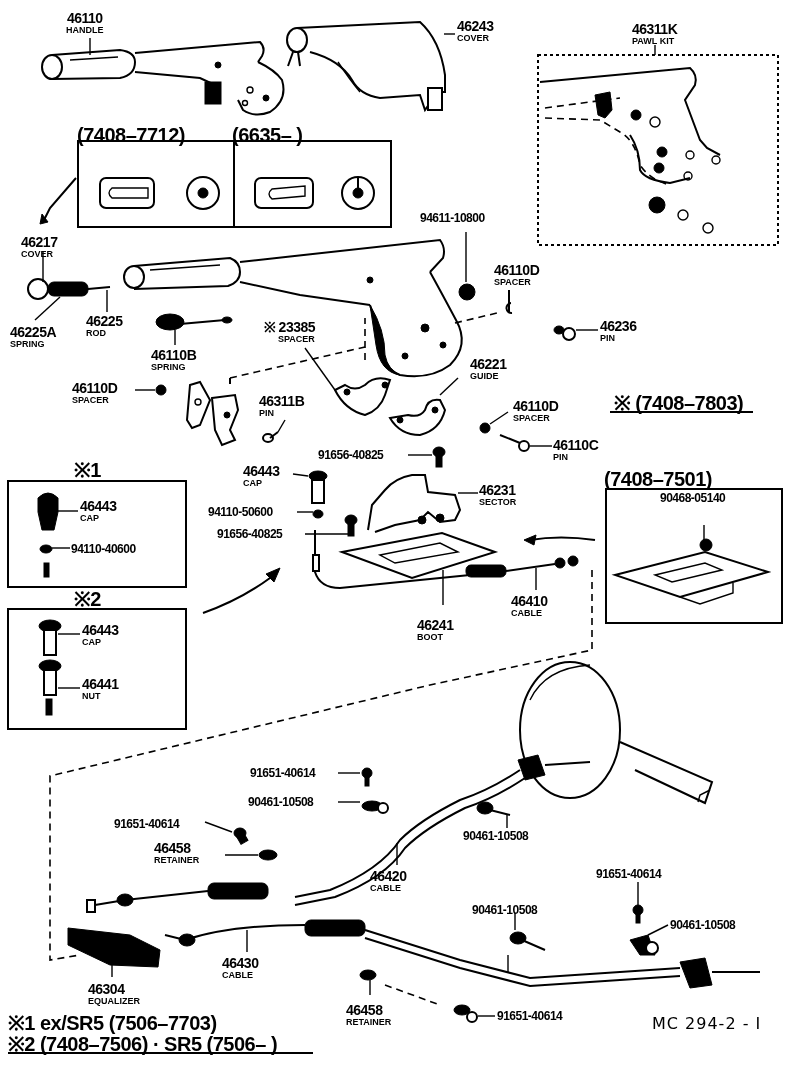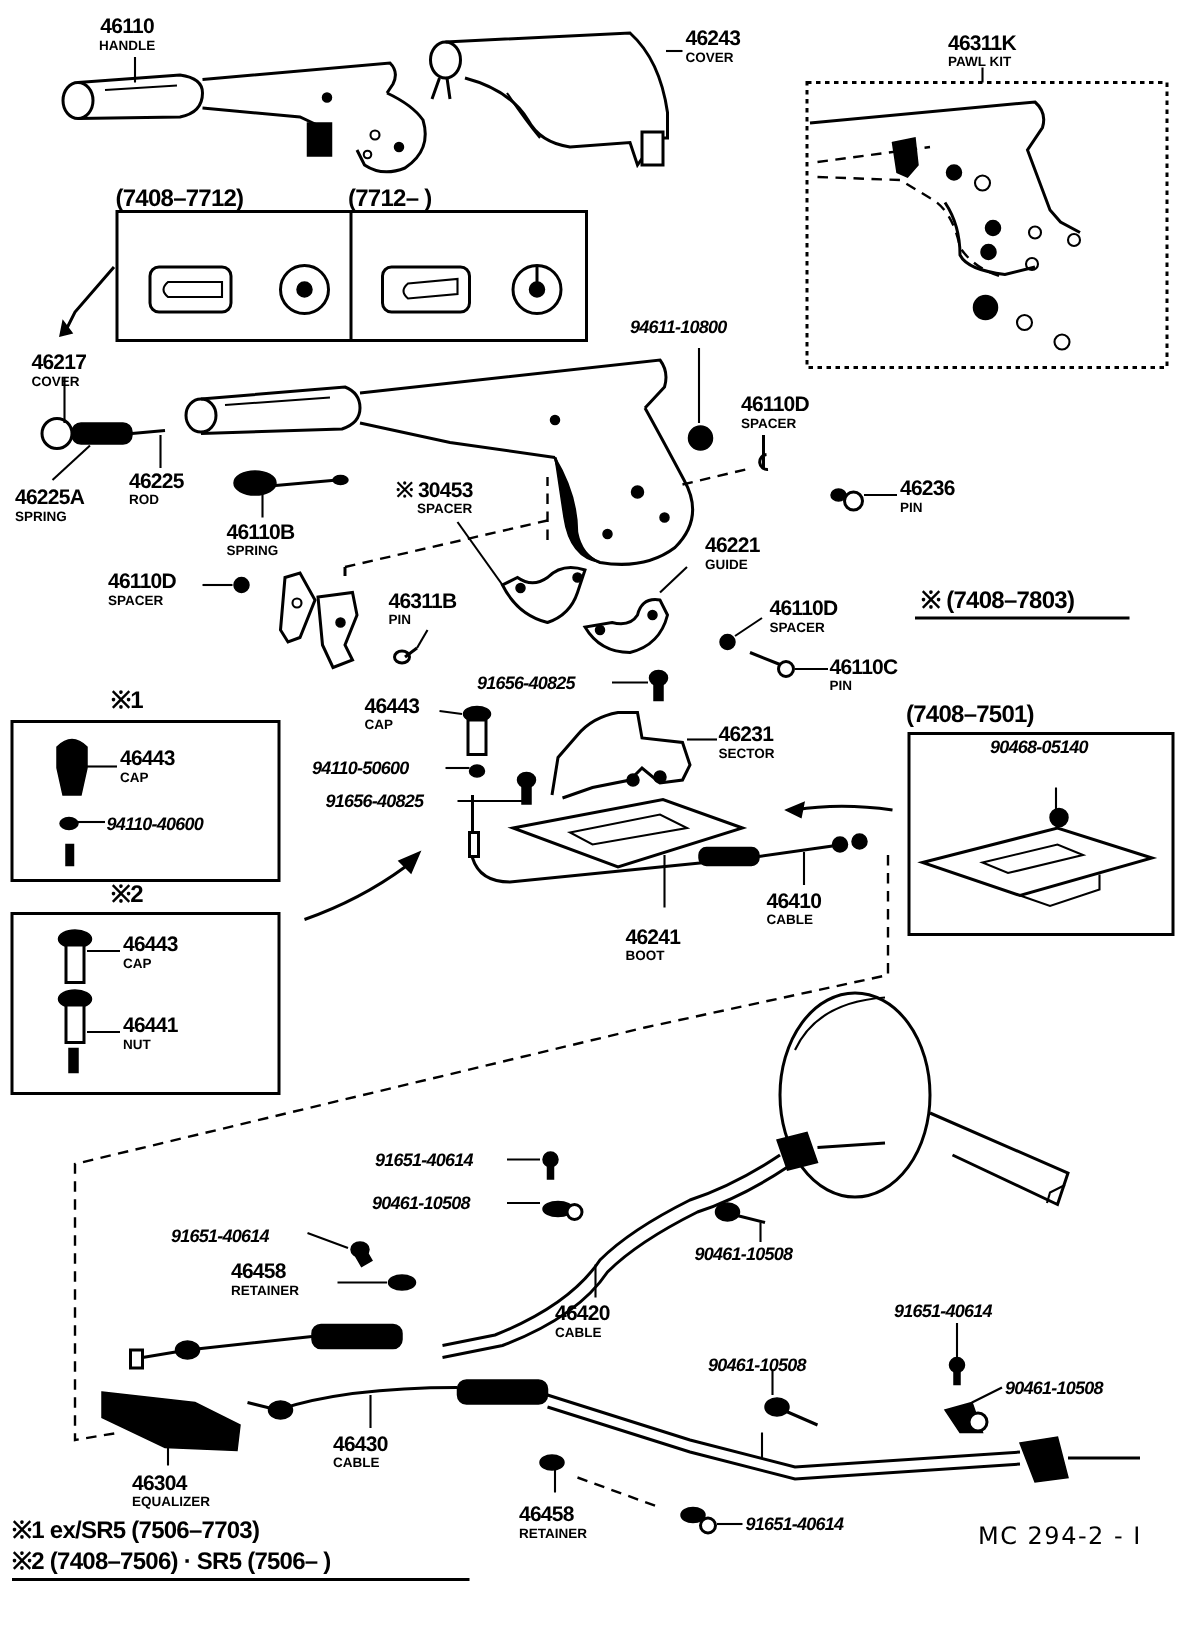--- a/index.html
+++ b/index.html
@@ -1,22 +1,22 @@
 <!DOCTYPE html>
 <html><head>
 <meta charset="utf-8">
 <style>
   html, body { margin: 0; padding: 0; background: #ffffff; }
   body { width: 800px; height: 1086px; position: relative; overflow: hidden; font-family: "Liberation Sans", sans-serif; color: #000; }
   #diagram { position: absolute; left: 0; top: 0; width: 800px; height: 1086px; }
   .lbl { position: absolute; font-family: "Liberation Sans", sans-serif; font-weight: bold; line-height: 1; white-space: nowrap; color: #000; }
   .pn { font-size: 14px; letter-spacing: -0.5px; }
-  .pn-sm { font-size: 12px; letter-spacing: -0.5px; font-style: italic; }
+  .pn-sm { font-size: 12px; letter-spacing: -0.5px; }
   .nm { font-size: 9px; letter-spacing: 0px; display: block; margin-top: 0px; }
-  .note { font-size: 16px; letter-spacing: -0.5px; }
+  .note { font-size: 20px; letter-spacing: -0.5px; }
   .hand { font-family: "DejaVu Sans", sans-serif; font-weight: normal; font-size: 16px; letter-spacing: 1px; }
   svg .s { fill: none; stroke: #000; stroke-width: 2; }
   svg .t { fill: none; stroke: #000; stroke-width: 1.4; }
   svg .f { fill: #000; stroke: #000; stroke-width: 1; }
   svg .w { fill: #fff; stroke: #000; stroke-width: 2; }
   svg .d { fill: none; stroke: #000; stroke-width: 1.6; stroke-dasharray: 7 5; }
   svg .dd { fill: none; stroke: #000; stroke-width: 2; stroke-dasharray: 3 3; }
 </style>
 </head>
 <body>
@@ -322,27 +322,27 @@
   </g>
 
   <line class="s" x1="8" y1="1053" x2="313" y2="1053"></line>
 </svg>
 
 <div class="lbl" style="left:66px;top:10px;text-align:center"><span class="pn">46110</span><span class="nm">HANDLE</span></div>
 <div class="lbl" style="left:457px;top:18px"><span class="pn">46243</span><span class="nm">COVER</span></div>
 <div class="lbl" style="left:632px;top:21px"><span class="pn">46311K</span><span class="nm">PAWL KIT</span></div>
 
 <div class="lbl note" style="left:77px;top:125px">(7408–7712)</div>
-<div class="lbl note" style="left:232px;top:125px">(7712–        )</div>
+<div class="lbl note" style="left:232px;top:125px">(6635–        )</div>
 
 <div class="lbl" style="left:21px;top:234px"><span class="pn">46217</span><span class="nm">COVER</span></div>
 <div class="lbl" style="left:10px;top:324px"><span class="pn">46225A</span><span class="nm">SPRING</span></div>
 <div class="lbl" style="left:86px;top:313px"><span class="pn">46225</span><span class="nm">ROD</span></div>
 <div class="lbl" style="left:151px;top:347px"><span class="pn">46110B</span><span class="nm">SPRING</span></div>
-<div class="lbl" style="left:264px;top:319px"><span class="pn"><span>※</span> <span>30453</span></span><span class="nm" style="padding-left:14px">SPACER</span></div>
+<div class="lbl" style="left:264px;top:319px"><span class="pn"><span>※</span> <span>23385</span></span><span class="nm" style="padding-left:14px">SPACER</span></div>
 <div class="lbl" style="left:72px;top:380px"><span class="pn">46110D</span><span class="nm">SPACER</span></div>
 <div class="lbl" style="left:259px;top:393px"><span class="pn">46311B</span><span class="nm">PIN</span></div>
 
 <div class="lbl pn-sm" style="left:420px;top:212px">94611-10800</div>
 <div class="lbl" style="left:494px;top:262px"><span class="pn">46110D</span><span class="nm">SPACER</span></div>
 <div class="lbl" style="left:600px;top:318px"><span class="pn">46236</span><span class="nm">PIN</span></div>
 <div class="lbl" style="left:470px;top:356px"><span class="pn">46221</span><span class="nm">GUIDE</span></div>
 <div class="lbl" style="left:513px;top:398px"><span class="pn">46110D</span><span class="nm">SPACER</span></div>
 <div class="lbl" style="left:553px;top:437px"><span class="pn">46110C</span><span class="nm">PIN</span></div>
 <div class="lbl note" style="left:614px;top:393px">※ (7408–7803)</div>

